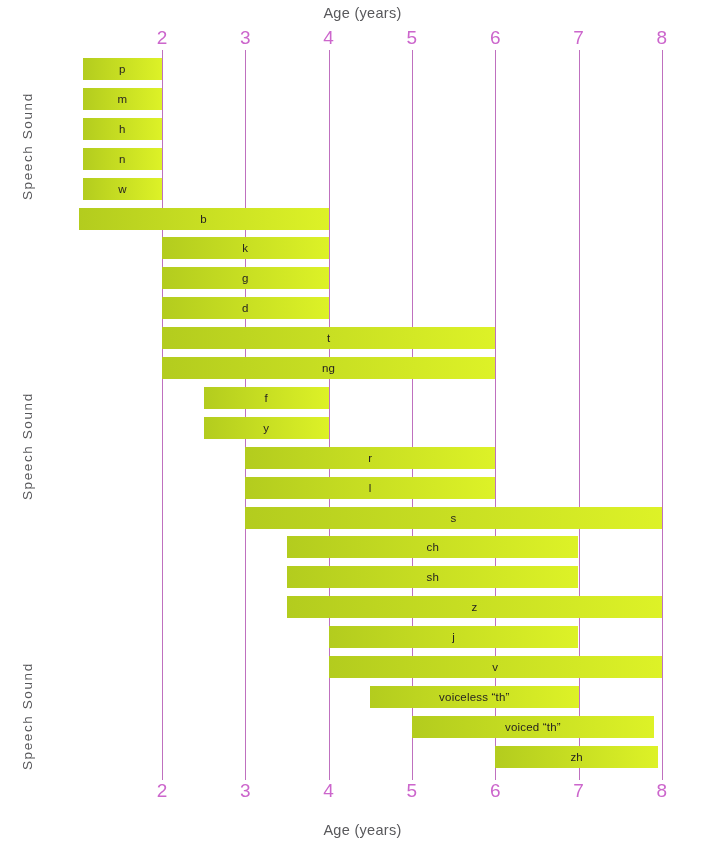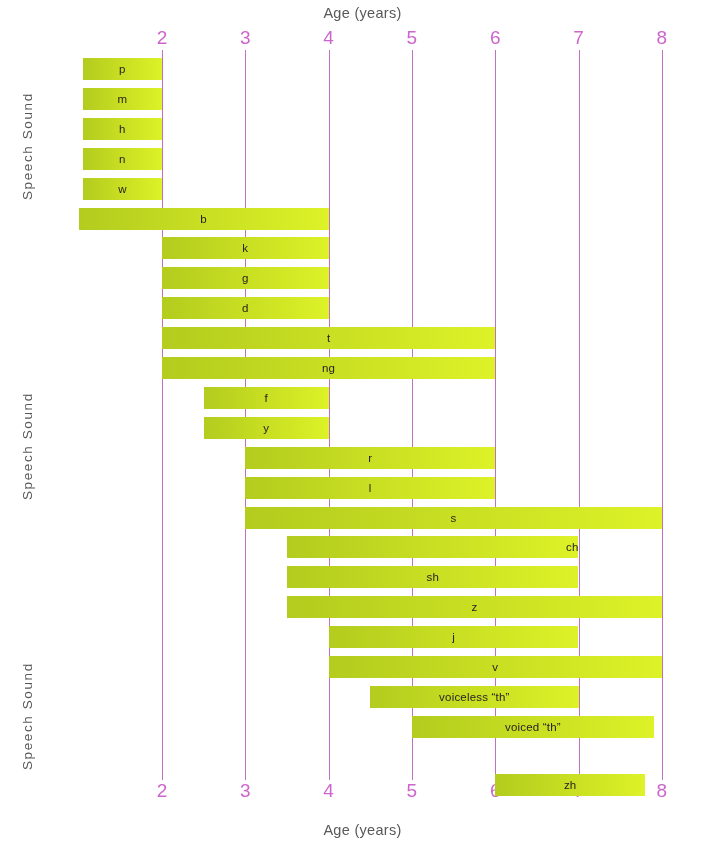--- a/index.html
+++ b/index.html
@@ -184,40 +184,40 @@
         </div>
         <div class="bar" style="left: 245.3px; width: 249.9px; top: 446.7px;">
           <span class="bar-label">r</span>
         </div>
         <div class="bar" style="left: 245.3px; width: 249.9px; top: 476.6px;">
           <span class="bar-label">l</span>
         </div>
         <div class="bar" style="left: 245.3px; width: 416.5px; top: 506.5px;">
           <span class="bar-label">s</span>
         </div>
-        <div class="bar" style="left: 286.95px; width: 291.55px; top: 536.4px; justify-content: flex-end;">
+        <div class="bar" style="left: 286.95px; width: 291.55px; top: 536.4px;">
           <span class="bar-label">ch</span>
         </div>
         <div class="bar" style="left: 286.95px; width: 291.55px; top: 566.3px;">
           <span class="bar-label">sh</span>
         </div>
         <div class="bar" style="left: 286.95px; width: 374.85px; top: 596.2px;">
           <span class="bar-label">z</span>
         </div>
         <div class="bar" style="left: 328.6px; width: 249.9px; top: 626.1px;">
           <span class="bar-label">j</span>
         </div>
         <div class="bar" style="left: 328.6px; width: 333.2px; top: 656px;">
           <span class="bar-label">v</span>
         </div>
         <div class="bar" style="left: 370.25px; width: 208.25px; top: 685.9px;">
           <span class="bar-label">voiceless “th”</span>
         </div>
         <div class="bar" style="left: 411.9px; width: 242px; top: 715.8px;">
           <span class="bar-label">voiced “th”</span>
         </div>
-        <div class="bar" style="left: 495.2px; width: 150px; top: 745.7px; margin-top: 28px;">
+        <div class="bar" style="left: 495.2px; width: 163px; top: 745.7px;">
           <span class="bar-label">zh</span>
         </div>
       </div>
   </div>
 
 </div>
 
 </body></html>

